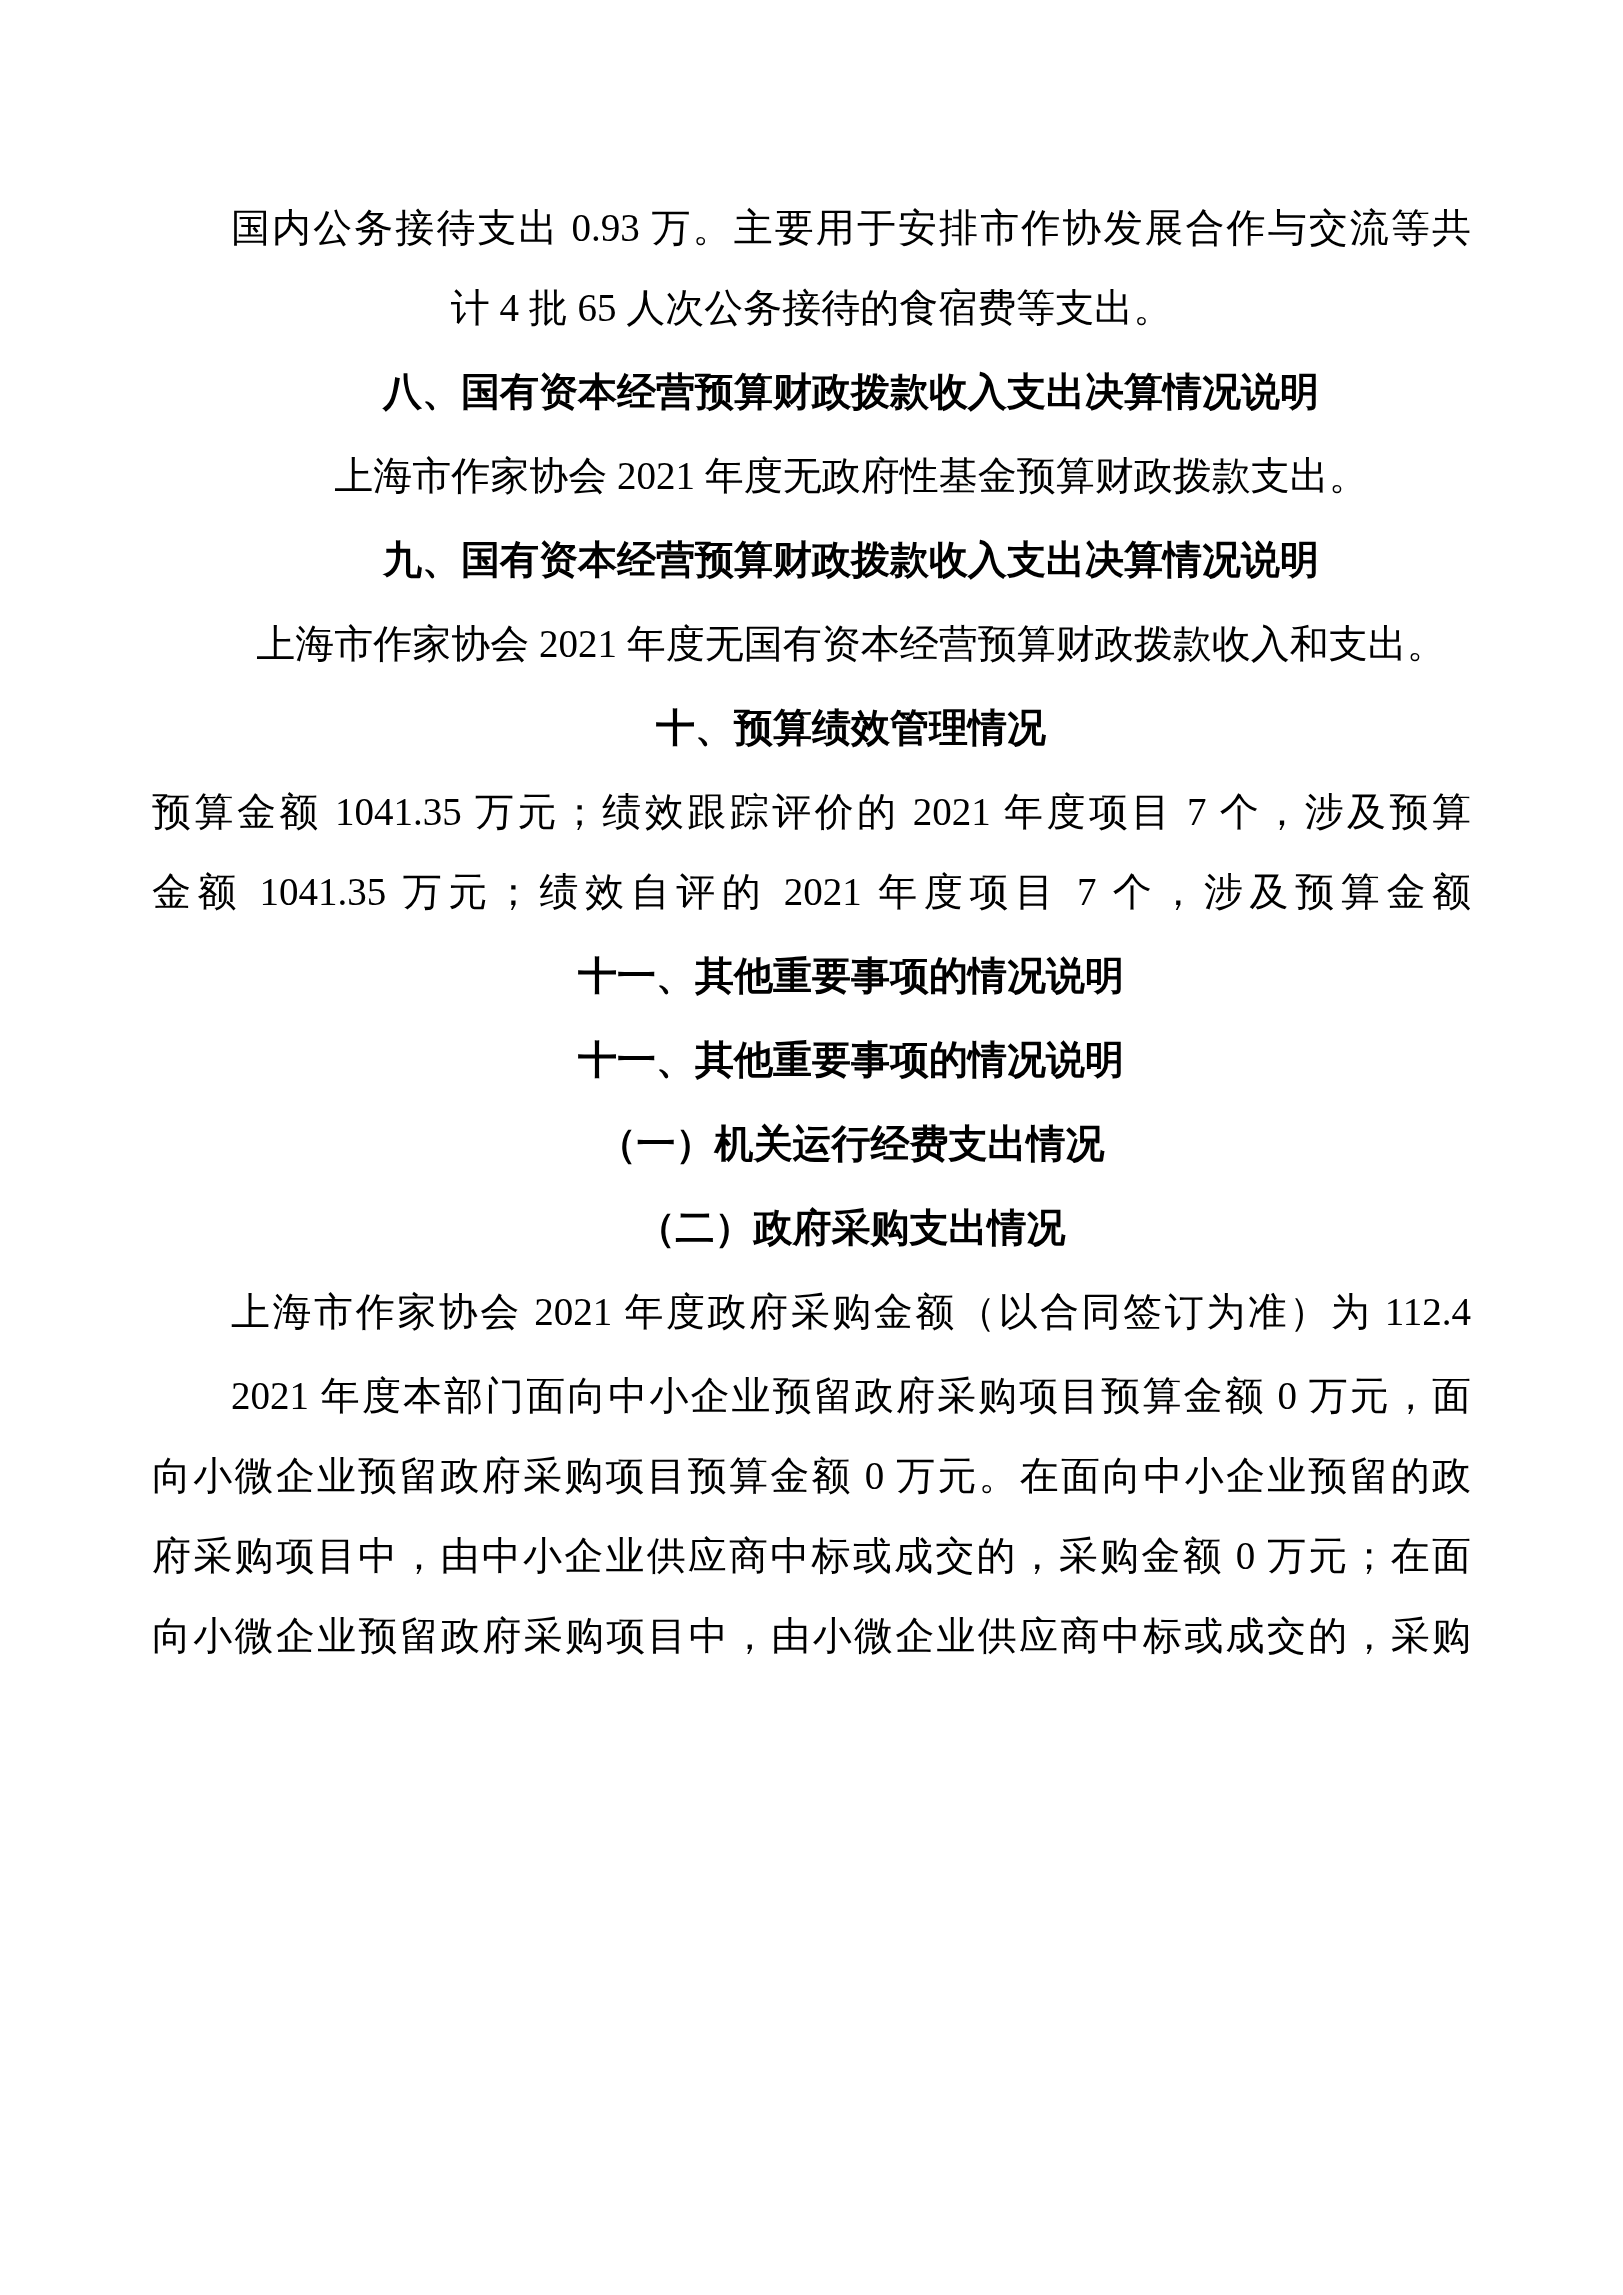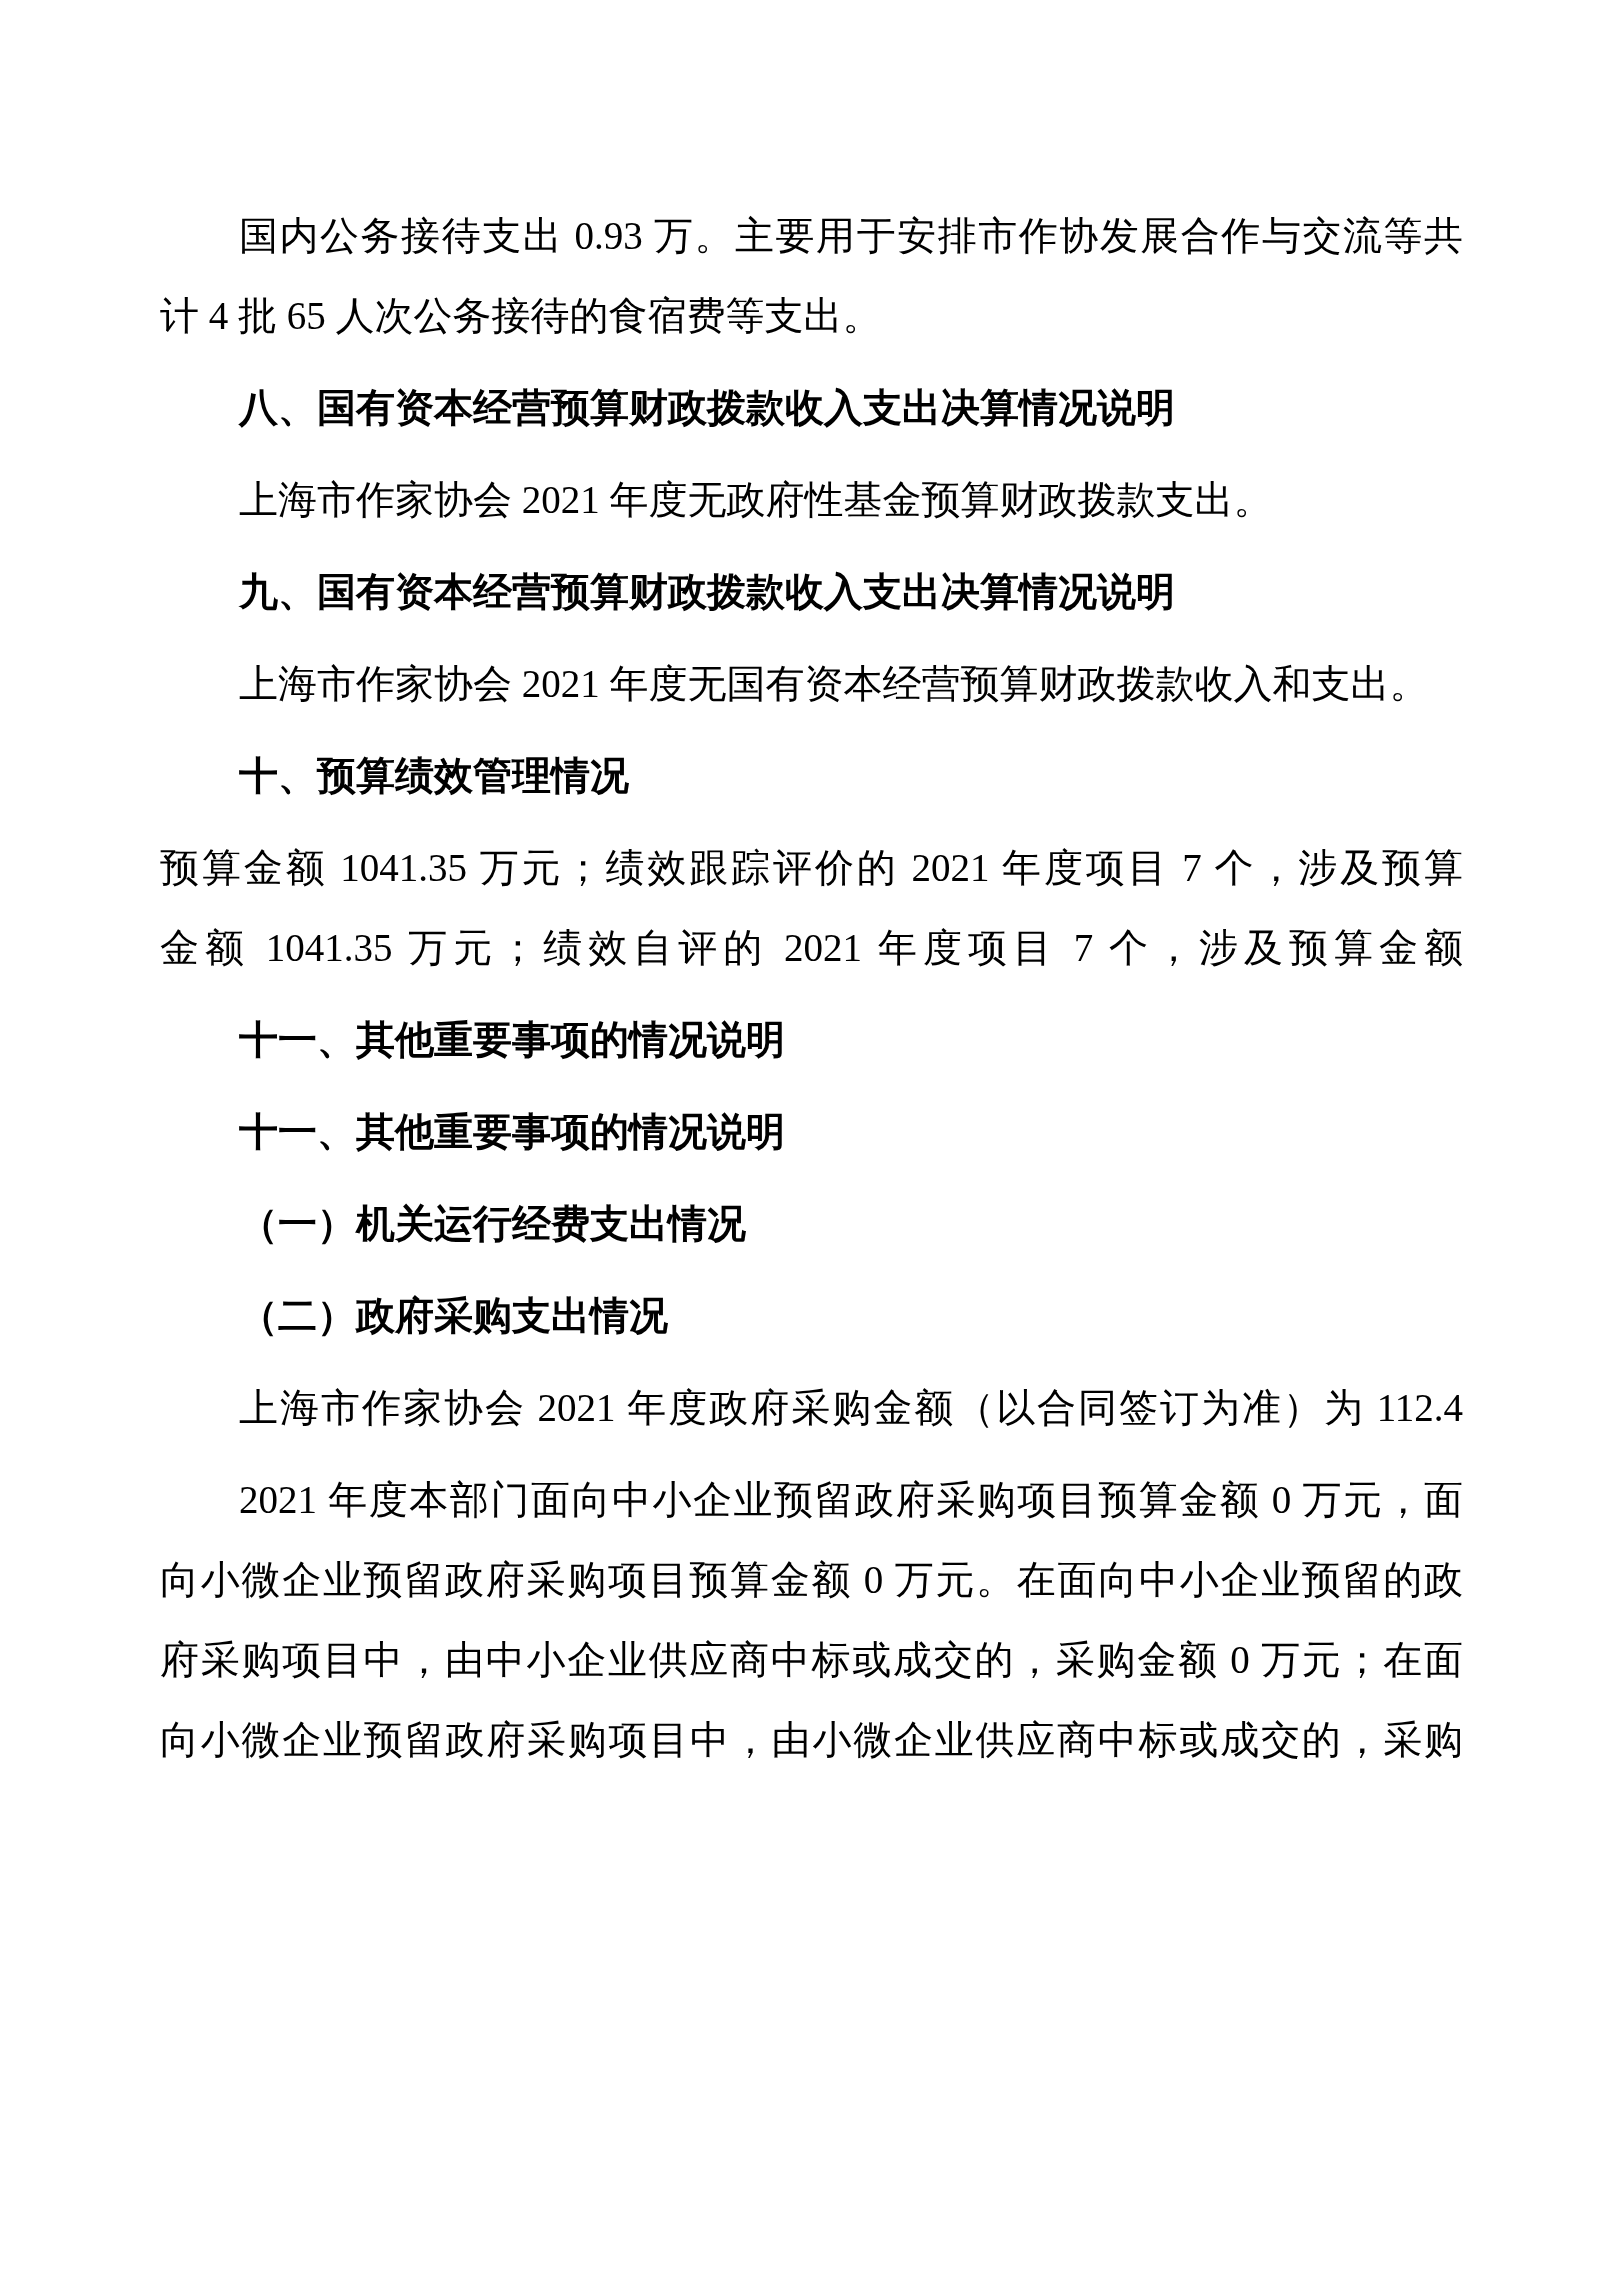--- a/index.html
+++ b/index.html
@@ -16,25 +16,25 @@
     font-family: "Liberation Serif", "DejaVu Serif", serif;
     color: #000000;
   }
   .doc-body {
     position: absolute;
     left: 148px;
     top: 184px;
     width: 1327px;
     font-size: 39px;
   }
-  .para { margin: 12px; padding: 0; }
+  .para { margin: 4px; padding: 0; }
   .line {
     height: 80px;
     line-height: 80px;
-    text-align: left;
+    text-align: center;
     overflow: hidden;
   }
   .line.first { text-indent: 79px; }
   .line.fill {
     text-align: justify;
     text-align-last: justify;
   }
   .para.heading .line { font-weight: 700; }
 </style>
 </head>

